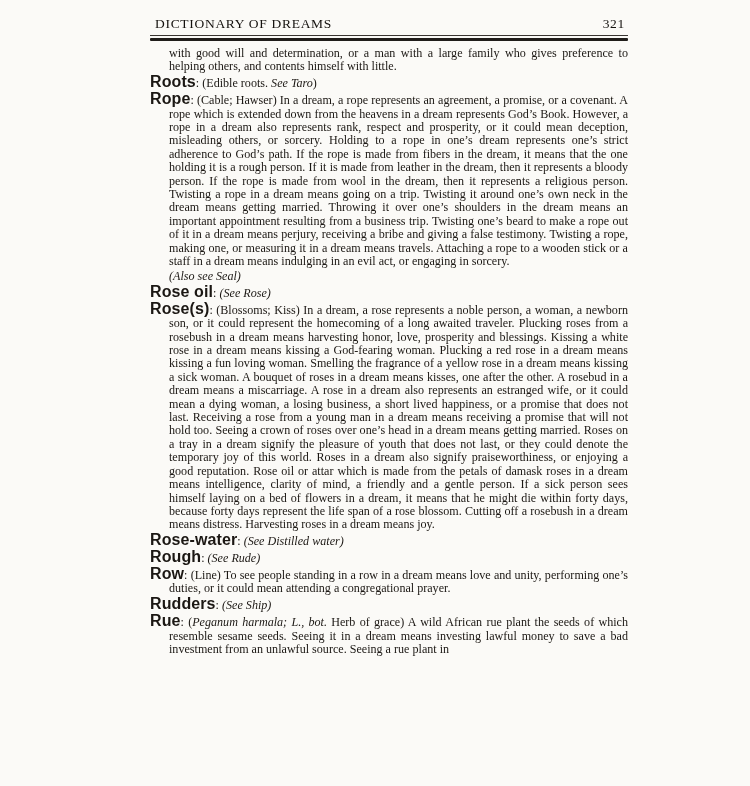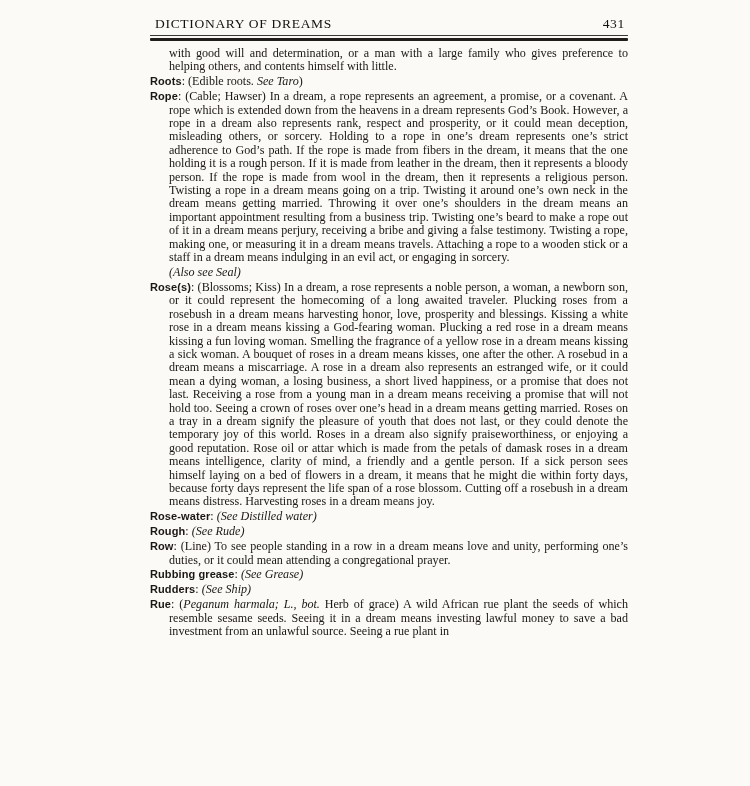--- a/index.html
+++ b/index.html
@@ -41,43 +41,43 @@
     margin: 0;
     margin-top: 1.5px;
     padding-left: 19px;
     text-indent: -19px;
   }
   p.entry:first-child { margin-top: 4px; }
   p.entry.indent { text-indent: 0; }
   .hw {
     font-family: "Liberation Sans", sans-serif;
     font-weight: bold;
-    font-size: 11px;
+    font-size: 16px;
     letter-spacing: 0.1px;
   }
   .it { font-style: italic; font-family: Liberation Serif, serif; }
 </style>
 </head>
 <body>
 
 <div class="page">
   <div class="column">
     <div class="header">
       <span class="title">DICTIONARY OF DREAMS</span>
-      <span class="pagenum">431</span>
+      <span class="pagenum">321</span>
     </div>
     <div class="rule-thin"></div>
     <div class="rule-thick"></div>
     <div class="body" id="entries">
         <p class="entry indent"><span>with good will and determination, or a man with a large family who gives preference to helping others, and contents himself with little.</span></p>
         <p class="entry hang"><span class="hw">Roots</span><span>: (Edible roots. </span><span class="it">See Taro</span><span>)</span></p>
         <p class="entry hang"><span class="hw">Rope</span><span>: (Cable; Hawser) In a dream, a rope represents an agreement, a promise, or a covenant. A rope which is extended down from the heavens in a dream represents God’s Book. However, a rope in a dream also represents rank, respect and prosperity, or it could mean deception, misleading others, or sorcery. Holding to a rope in one’s dream represents one’s strict adherence to God’s path. If the rope is made from fibers in the dream, it means that the one holding it is a rough person. If it is made from leather in the dream, then it represents a bloody person. If the rope is made from wool in the dream, then it represents a religious person. Twisting a rope in a dream means going on a trip. Twisting it around one’s own neck in the dream means getting married. Throwing it over one’s shoulders in the dream means an important appointment resulting from a business trip. Twisting one’s beard to make a rope out of it in a dream means perjury, receiving a bribe and giving a false testimony. Twisting a rope, making one, or measuring it in a dream means travels. Attaching a rope to a wooden stick or a staff in a dream means indulging in an evil act, or engaging in sorcery.</span></p>
         <p class="entry indent"><span class="it">(Also see Seal)</span></p>
+        <p class="entry hang"><span class="hw">Rose oil</span><span>: </span><span class="it">(See Rose)</span></p>
         <p class="entry hang"><span class="hw">Rose(s)</span><span>: (Blossoms; Kiss) In a dream, a rose represents a noble person, a woman, a newborn son, or it could represent the homecoming of a long awaited traveler. Plucking roses from a rosebush in a dream means harvesting honor, love, prosperity and blessings. Kissing a white rose in a dream means kissing a God-fearing woman. Plucking a red rose in a dream means kissing a fun loving woman. Smelling the fragrance of a yellow rose in a dream means kissing a sick woman. A bouquet of roses in a dream means kisses, one after the other. A rosebud in a dream means a miscarriage. A rose in a dream also represents an estranged wife, or it could mean a dying woman, a losing business, a short lived happiness, or a promise that does not last. Receiving a rose from a young man in a dream means receiving a promise that will not hold too. Seeing a crown of roses over one’s head in a dream means getting married. Roses on a tray in a dream signify the pleasure of youth that does not last, or they could denote the temporary joy of this world. Roses in a dream also signify praiseworthiness, or enjoying a good reputation. Rose oil or attar which is made from the petals of damask roses in a dream means intelligence, clarity of mind, a friendly and a gentle person. If a sick person sees himself laying on a bed of flowers in a dream, it means that he might die within forty days, because forty days represent the life span of a rose blossom. Cutting off a rosebush in a dream means distress. Harvesting roses in a dream means joy.</span></p>
         <p class="entry hang"><span class="hw">Rose-water</span><span>: </span><span class="it">(See Distilled water)</span></p>
         <p class="entry hang"><span class="hw">Rough</span><span>: </span><span class="it">(See Rude)</span></p>
         <p class="entry hang"><span class="hw">Row</span><span>: (Line) To see people standing in a row in a dream means love and unity, performing one’s duties, or it could mean attending a congregational prayer.</span></p>
-        <p class="entry hang"><span class="hw">Rubbing grease</span><span>: </span><span class="it">(See Grease)</span></p>
         <p class="entry hang"><span class="hw">Rudders</span><span>: </span><span class="it">(See Ship)</span></p>
         <p class="entry hang"><span class="hw">Rue</span><span>: (</span><span class="it">Peganum harmala; L., bot.</span><span> Herb of grace) A wild African rue plant the seeds of which resemble sesame seeds. Seeing it in a dream means investing lawful money to save a bad investment from an unlawful source. Seeing a rue plant in</span></p>
       </div>
   </div>
 </div>
 
 </body></html>

